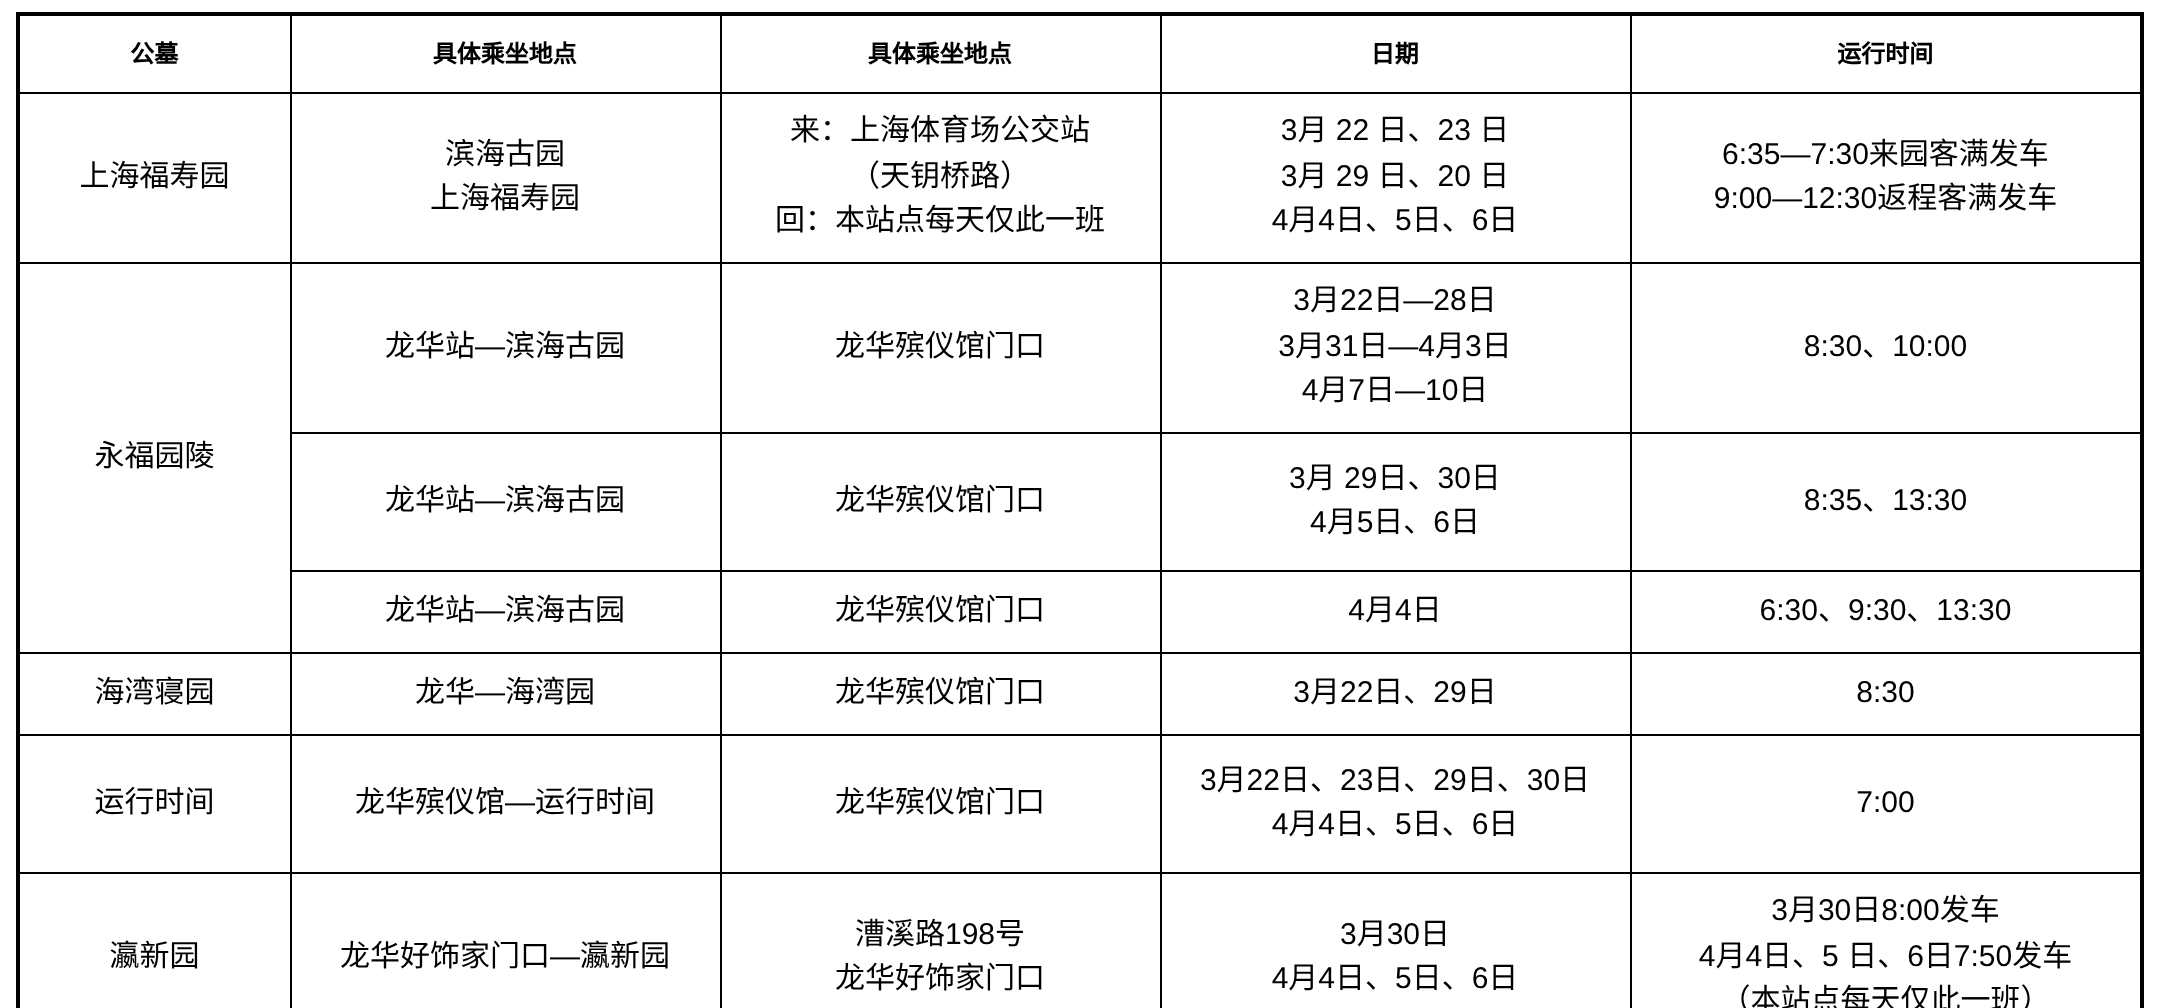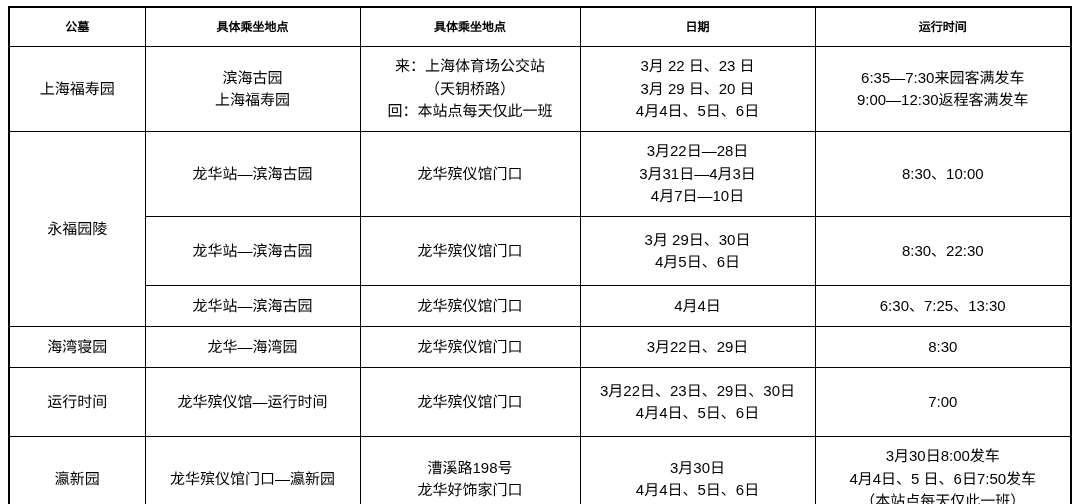--- a/index.html
+++ b/index.html
@@ -132,36 +132,36 @@
           <div>龙华站—滨海古园</div>
         </td>
         <td class="mid cell-lines">
           <div>龙华殡仪馆门口</div>
         </td>
         <td class="mid cell-lines">
           <div>3月 29日、30日</div>
           <div>4月5日、6日</div>
         </td>
         <td class="mid cell-lines">
-          <div>8:30、22:30</div>
+          <div>8:35、13:30</div>
         </td>
       </tr>
 
       <tr>
         <td class="short cell-lines">
           <div>龙华站—滨海古园</div>
         </td>
         <td class="short cell-lines">
           <div>龙华殡仪馆门口</div>
         </td>
         <td class="short cell-lines">
           <div>4月4日</div>
         </td>
         <td class="short cell-lines">
-          <div>6:30、7:25、13:30</div>
+          <div>6:30、9:30、13:30</div>
         </td>
       </tr>
 
       <tr>
         <td class="short">海湾寝园</td>
         <td class="short cell-lines">
           <div>龙华—海湾园</div>
         </td>
         <td class="short cell-lines">
           <div>龙华殡仪馆门口</div>
@@ -187,21 +187,21 @@
           <div>4月4日、5日、6日</div>
         </td>
         <td class="mid cell-lines">
           <div>7:00</div>
         </td>
       </tr>
 
       <tr>
         <td class="tall">瀛新园</td>
         <td class="tall cell-lines">
-          <div>龙华殡仪馆门口—瀛新园</div>
+          <div>龙华好饰家门口—瀛新园</div>
         </td>
         <td class="tall cell-lines">
           <div>漕溪路198号</div>
           <div>龙华好饰家门口</div>
         </td>
         <td class="tall cell-lines">
           <div>3月30日</div>
           <div>4月4日、5日、6日</div>
         </td>
         <td class="tall cell-lines note-small">

